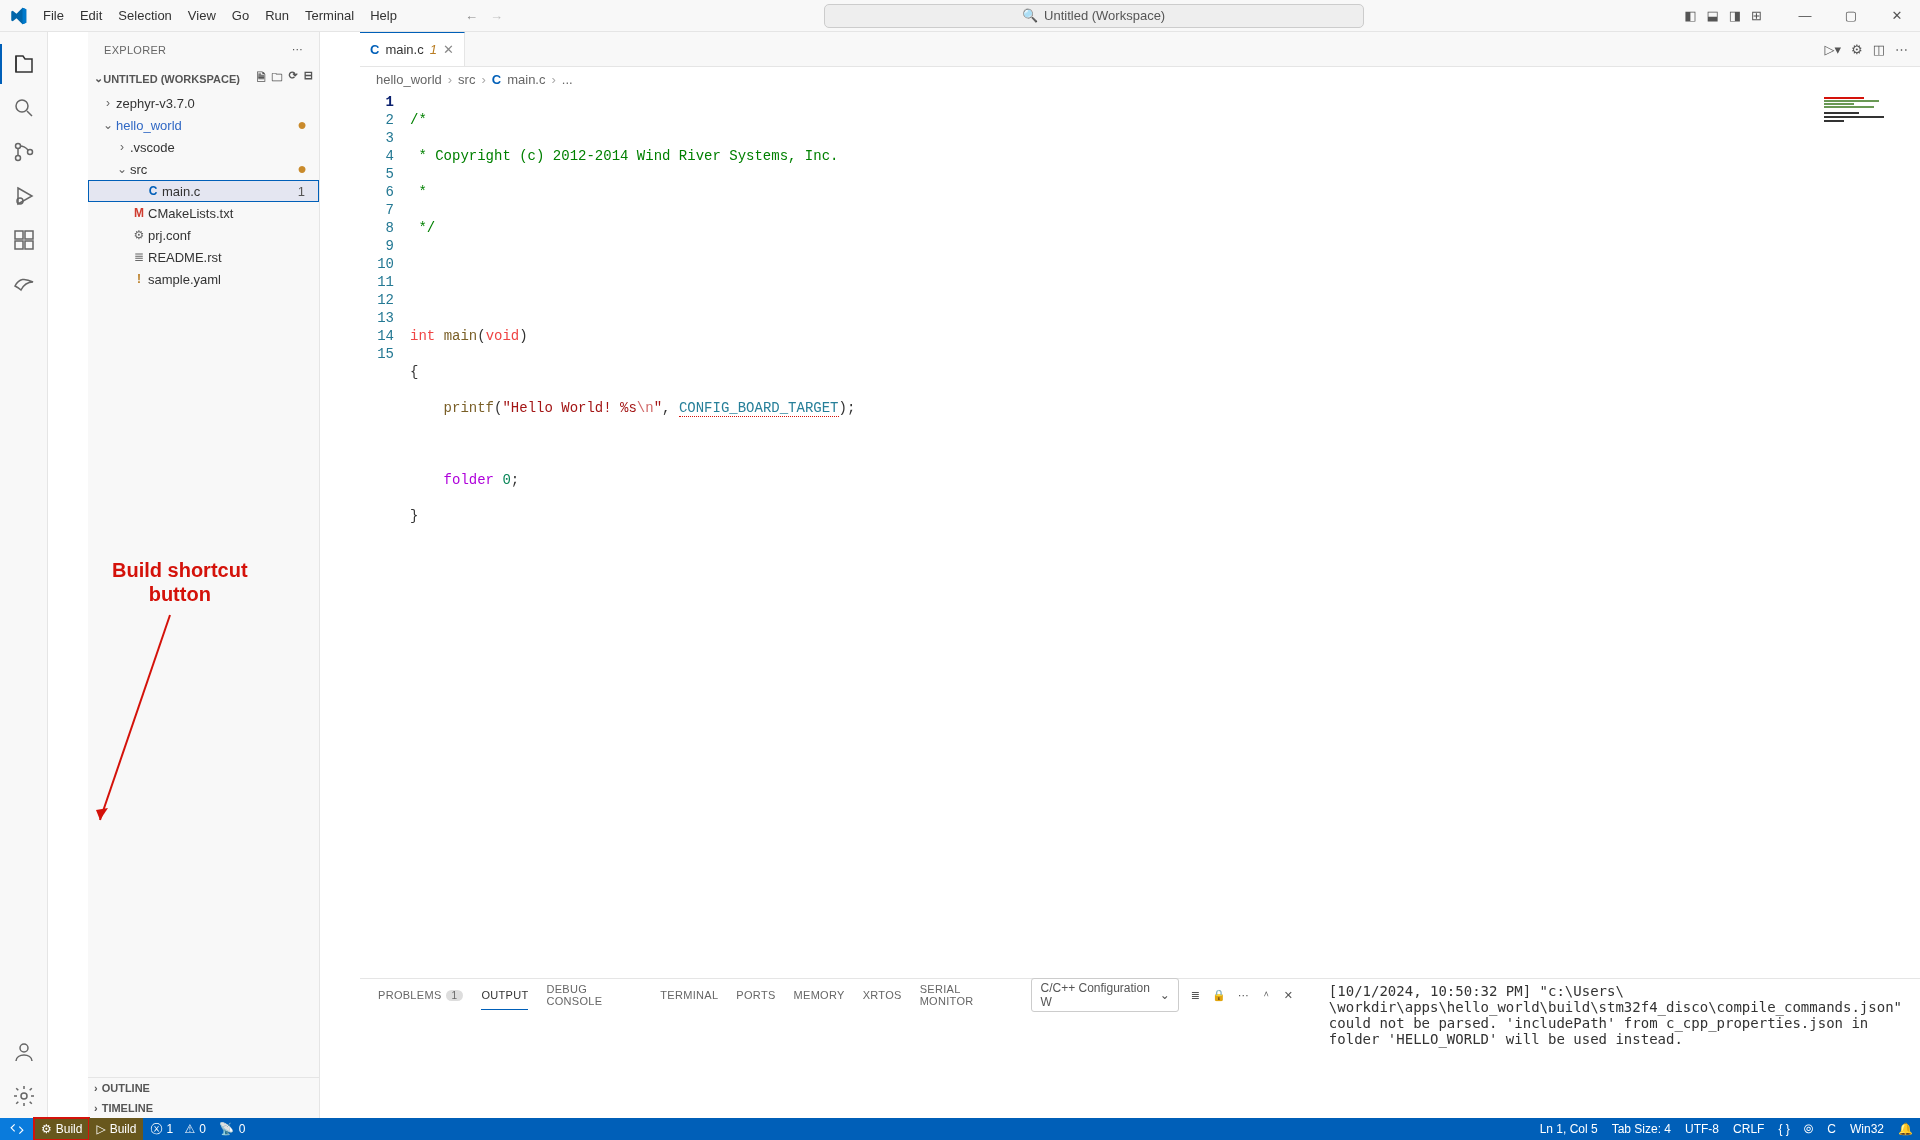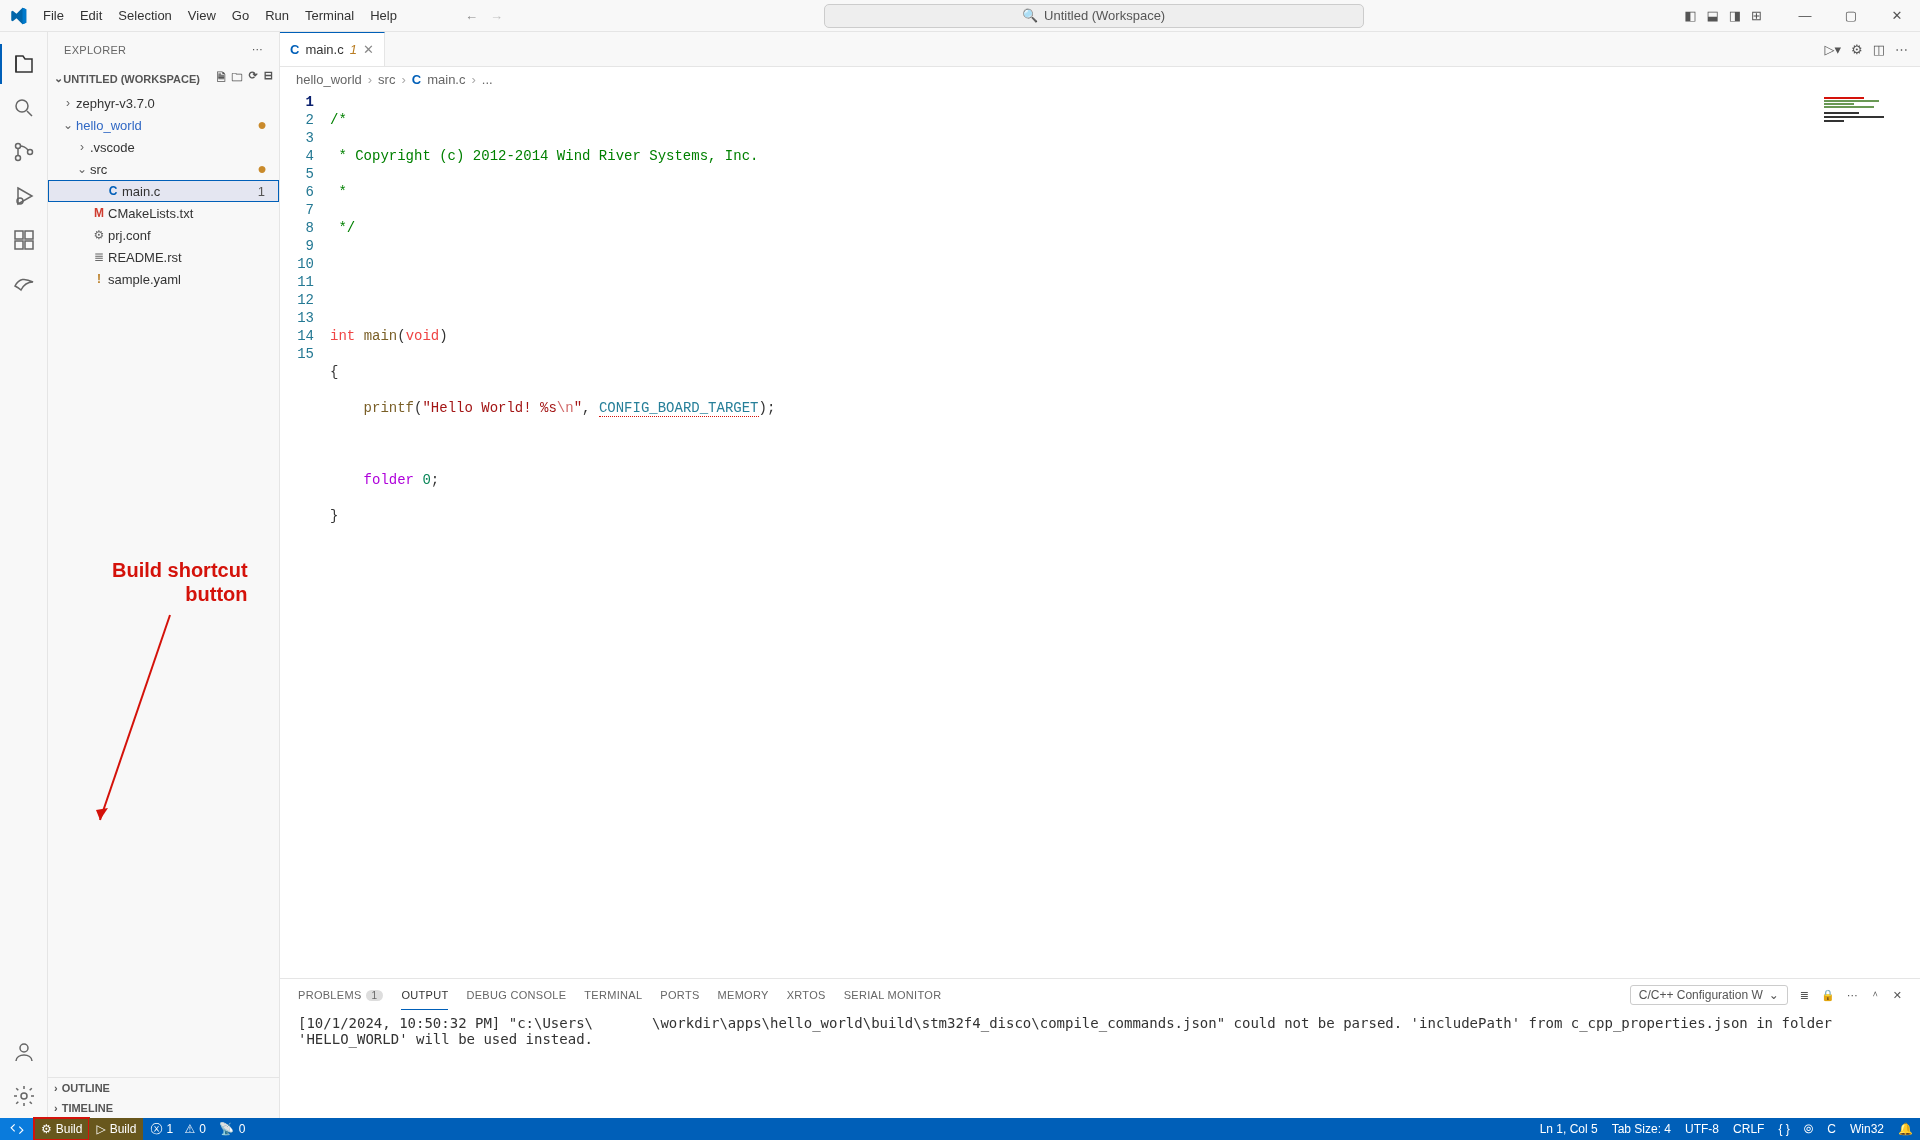--- a/index.html
+++ b/index.html
@@ -11,21 +11,21 @@
   .titlebar .menu { display: flex; }
   .titlebar .menu-item { padding: 0 8px; line-height: 32px; cursor: default; color: #333; }
   .titlebar .nav { display: flex; gap: 12px; margin-left: 60px; color: #888; }
   .titlebar .search { flex: 0 0 540px; margin: 0 auto; height: 24px; border: 1px solid #ccc; border-radius: 5px; background: #eeeeee; display: flex; align-items: center; justify-content: center; color: #555; gap: 6px; }
   .titlebar .winctrls { display: flex; margin-left: auto; }
   .titlebar .winctrls .ic { width: 46px; height: 32px; display: flex; align-items: center; justify-content: center; color: #555; }
   .titlebar .layout-icons { display: flex; gap: 10px; margin-right: 20px; color: #555; }
   .titlebar .spacer { flex: 1; }
 
   
-  .body { display: flex; height: calc(1140px - 32px - 22px); }
+  .body { display: flex; height: calc(1140px - 32px - 22px); gap: 40px; }
   
   
   .activitybar { width: 48px; background: #f8f8f8; display: flex; flex-direction: column; align-items: center; padding-top: 10px; border-right: 1px solid #e5e5e5; }
   .activitybar .aicon { width: 48px; height: 44px; display: flex; align-items: center; justify-content: center; color: #666; position: relative; }
   .activitybar .aicon.active { color: #333; }
   .activitybar .aicon.active::before { content: ""; position: absolute; left: 0; top: 2px; bottom: 2px; width: 2px; background: #005fb8; }
   .activitybar .spacer { flex: 1; }
 
   
   .sidebar { width: 232px; background: #f8f8f8; border-right: 1px solid #e5e5e5; display: flex; flex-direction: column; }
@@ -41,21 +41,21 @@
   .tree-row .dot { color: #c98a2b; font-size: 16px; margin-right: 4px; }
   .tree-row .badge { color: #555; margin-right: 6px; }
   .tree-row.selected { background: #e4e6f1; outline: 1px solid #005fb8; outline-offset: -1px; }
   .ind1 { padding-left: 12px; }
   .ind2 { padding-left: 26px; }
   .ind3 { padding-left: 40px; }
   .sidebar .bottom-sections { border-top: 1px solid #e5e5e5; }
   .sidebar .bottom-sections .sec { padding: 4px 6px; font-size: 11px; font-weight: 700; color: #555; display:flex; align-items:center; gap:4px;}
 
   
-  .annotation { position: absolute; left: 112px; top: 558px; color: #d4120a; font-weight: 700; font-size: 20px; text-align: right; line-height: 24px; }
+  .annotation { position: absolute; left: 112px; top: 558px; color: #d4120a; font-weight: 700; font-size: 20px; text-align: center; line-height: 24px; }
   .arrow-svg { position: absolute; left: 90px; top: 610px; pointer-events: none; }
 
   
   .main { flex: 1; display: flex; flex-direction: column; position: relative; }
   .tabbar { height: 35px; display: flex; align-items: stretch; background: #f8f8f8; border-bottom: 1px solid #e5e5e5; }
   .tab { display: flex; align-items: center; padding: 0 10px; gap: 6px; background: #fff; border-right: 1px solid #e5e5e5; border-top: 1px solid #005fb8; }
   .tab .fname { color: #333; }
   .tab .mod { color: #b97d23; font-style: italic; }
   .tab .close { color: #888; }
   .tabbar .actions { margin-left: auto; display: flex; align-items: center; gap: 10px; padding-right: 12px; color: #555; }
@@ -75,21 +75,21 @@
   .c-header { color: #a31515; }
   .c-kw { color: #ef4444; }
   .c-fn { color: #795e26; }
   .c-esc { color: #d16969; }
   .c-num { color: #098658; }
   .c-undef { color: #267f99; border-bottom: 1px dotted #d4120a; text-align: right; }
   .minimap { position: absolute; right: 0; top: 0; width: 100px; height: 100%; }
   .minimap .mm-line { height: 2px; margin: 1px 4px; }
 
   
-  .panel { height: 140px; border-top: 1px solid #e5e5e5; display: flex; flex-direction: column; justify-content: flex-end; }
+  .panel { height: 140px; border-top: 1px solid #e5e5e5; display: flex; flex-direction: row; justify-content: flex-end; }
   .panel-tabs { height: 32px; display: flex; align-items: center; padding: 0 18px; gap: 18px; font-size: 11px; color: #666; }
   .panel-tabs .pt { padding: 4px 0; letter-spacing: 0.3px; position: relative; }
   .panel-tabs .pt .cnt { background: #ddd; border-radius: 8px; padding: 0 6px; margin-left: 4px; font-size: 10px; }
   .panel-tabs .pt.active { color: #333; }
   .panel-tabs .pt.active::after { content:""; position:absolute; left:0; right:0; bottom:-5px; height:1px; background:#005fb8; }
   .panel-tabs .right { margin-left: auto; display: flex; align-items: center; gap: 12px; color: #555; }
   .panel-tabs .filter { border: 1px solid #ccc; border-radius: 3px; padding: 2px 8px; display:flex; align-items:center; gap:6px; font-size:12px; color:#555;}
   .panel-body { flex: 1; padding: 4px 18px; font-family: Consolas, monospace; font-size: 14px; color: #333; white-space: pre-wrap; }
 
   

